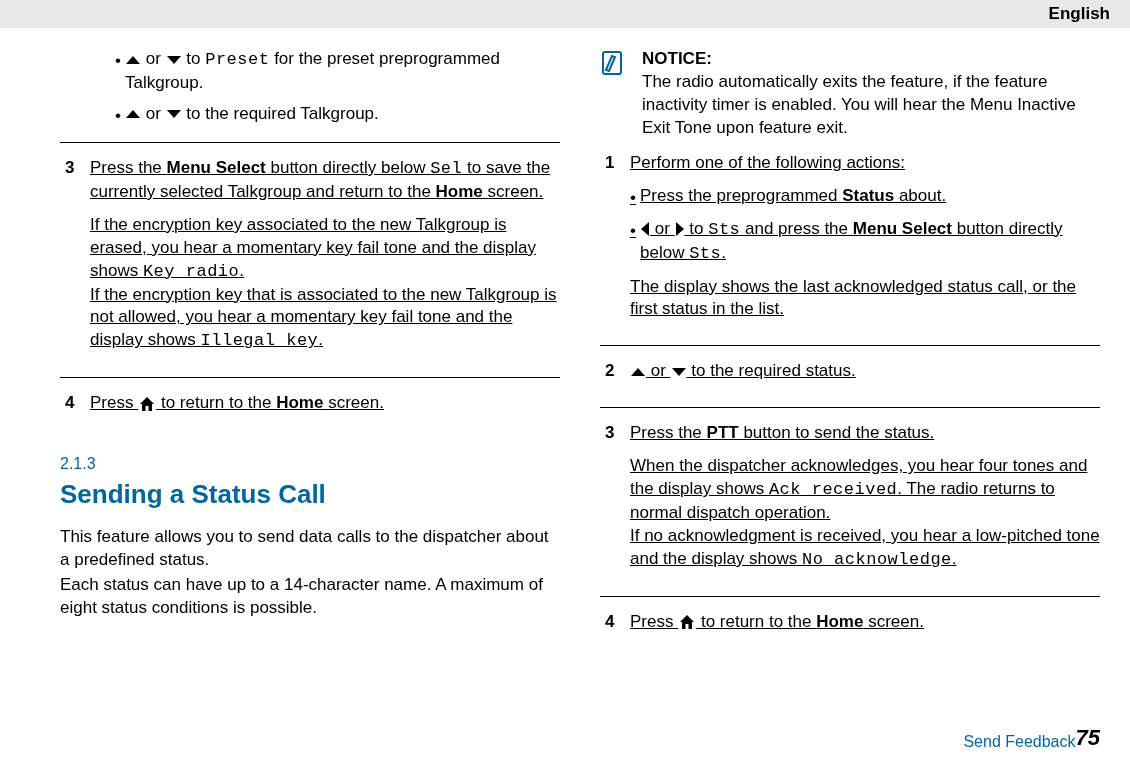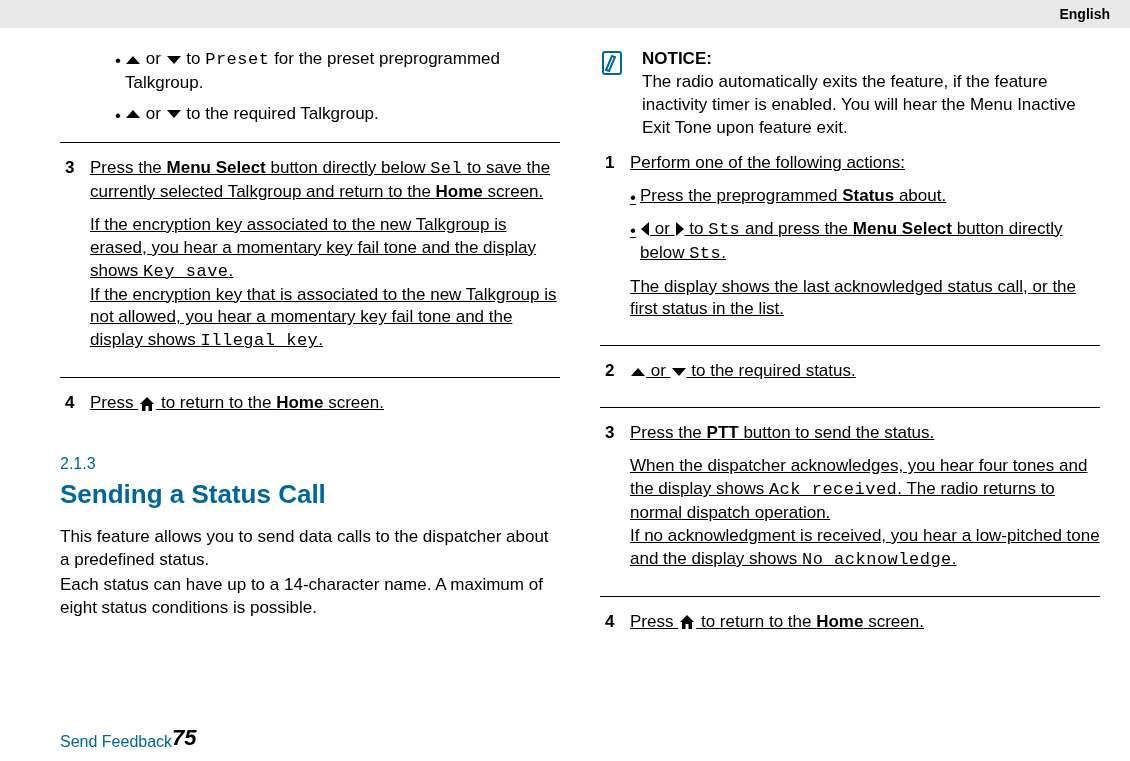--- a/index.html
+++ b/index.html
@@ -1,17 +1,17 @@
 <!DOCTYPE html>
 <html><head>
 <meta charset="utf-8">
 <style>
   * { box-sizing: border-box; margin: 0; padding: 0; }
   html, body { width: 1130px; height: 761px; font-family: Arial, Helvetica, sans-serif; color: #000; background: #fff; }
-  .topbar { height: 28px; background: #e8e8e8; display: flex; align-items: center; justify-content: flex-end; padding-right: 20px; font-weight: bold; font-size: 14px; }
+  .topbar { height: 28px; background: #e8e8e8; display: flex; align-items: center; justify-content: flex-end; padding-right: 20px; font-weight: bold; font-size: 17px; }
   .page { display: flex; padding: 20px 30px 0 60px; gap: 40px; height: 693px; }
   .col { flex: 1; font-size: 17px; line-height: 1.35; }
   .bullet-list { padding-left: 55px; }
   .bullet-item { display: flex; align-items: flex-start; margin-bottom: 8px; }
   .bullet-dot { width: 10px; flex-shrink: 0; margin-top: 2px; }
   .bullet-body { flex: 1; }
   hr.sep { border: none; border-top: 1px solid #000; margin: 14px 0; }
   .step { display: flex; align-items: flex-start; margin-bottom: 0; }
   .step-num { width: 30px; flex-shrink: 0; font-weight: bold; font-size: 17px; padding-left: 5px; }
   .step-body { flex: 1; text-decoration: underline; }
@@ -20,21 +20,21 @@
   .secnum { color: #0066a1; font-size: 16px; margin-top: 28px; margin-bottom: 2px; }
   h2.sechead { color: #0066a1; font-size: 26px; font-weight: bold; margin-bottom: 14px; }
   .paratext { margin-bottom: 2px; }
   .notice-row { display: flex; align-items: flex-start; margin-bottom: 12px; }
   .notice-icon { width: 42px; flex-shrink: 0; color: #0066a1; padding-top: 2px; }
   .notice-body { flex: 1; }
   .notice-body .nh { font-weight: bold; }
   .inline-icon { display: inline-block; vertical-align: middle; }
   .inline-icon svg { display: block; }
   .sub-bullets { padding-left: 0; margin-top: 10px; margin-bottom: 10px; }
-  .footer { display: flex; justify-content: flex-start; align-items: flex-end; padding: 4px 30px 10px 60px; height: 40px; }
+  .footer { display: flex; justify-content: flex-end; align-items: flex-end; padding: 4px 30px 10px 60px; height: 40px; }
   .feedback { color: #0066a1; font-size: 16px; }
   .pagenum { font-weight: bold; font-size: 22px; color: #000; font-style: italic; }
   b { font-weight: bold; }
 </style>
 </head>
 <body>
 
 <svg width="0" height="0" style="position:absolute">
   <defs>
     <g id="tri-up">
@@ -94,21 +94,21 @@
 
     <hr class="sep">
 
     <div class="step">
       <div class="step-num">3</div>
       <div class="step-body">
         <p>
           <span>Press the </span><b>Menu Select</b><span> button directly below </span><span class="mono">Sel</span><span> to save the currently selected Talkgroup and return to the </span><b>Home</b><span> screen.</span>
         </p>
         <p>
-          <span>If the encryption key associated to the new Talkgroup is erased, you hear a momentary key fail tone and the display shows </span><span class="mono">Key save</span><span>.</span><br>
+          <span>If the encryption key associated to the new Talkgroup is erased, you hear a momentary key fail tone and the display shows </span><span class="mono">Key radio</span><span>.</span><br>
           <span>If the encryption key that is associated to the new Talkgroup is not allowed, you hear a momentary key fail tone and the display shows </span><span class="mono">Illegal key</span><span>.</span>
         </p>
       </div>
     </div>
 
     <hr class="sep">
 
     <div class="step">
       <div class="step-num">4</div>
       <div class="step-body">

